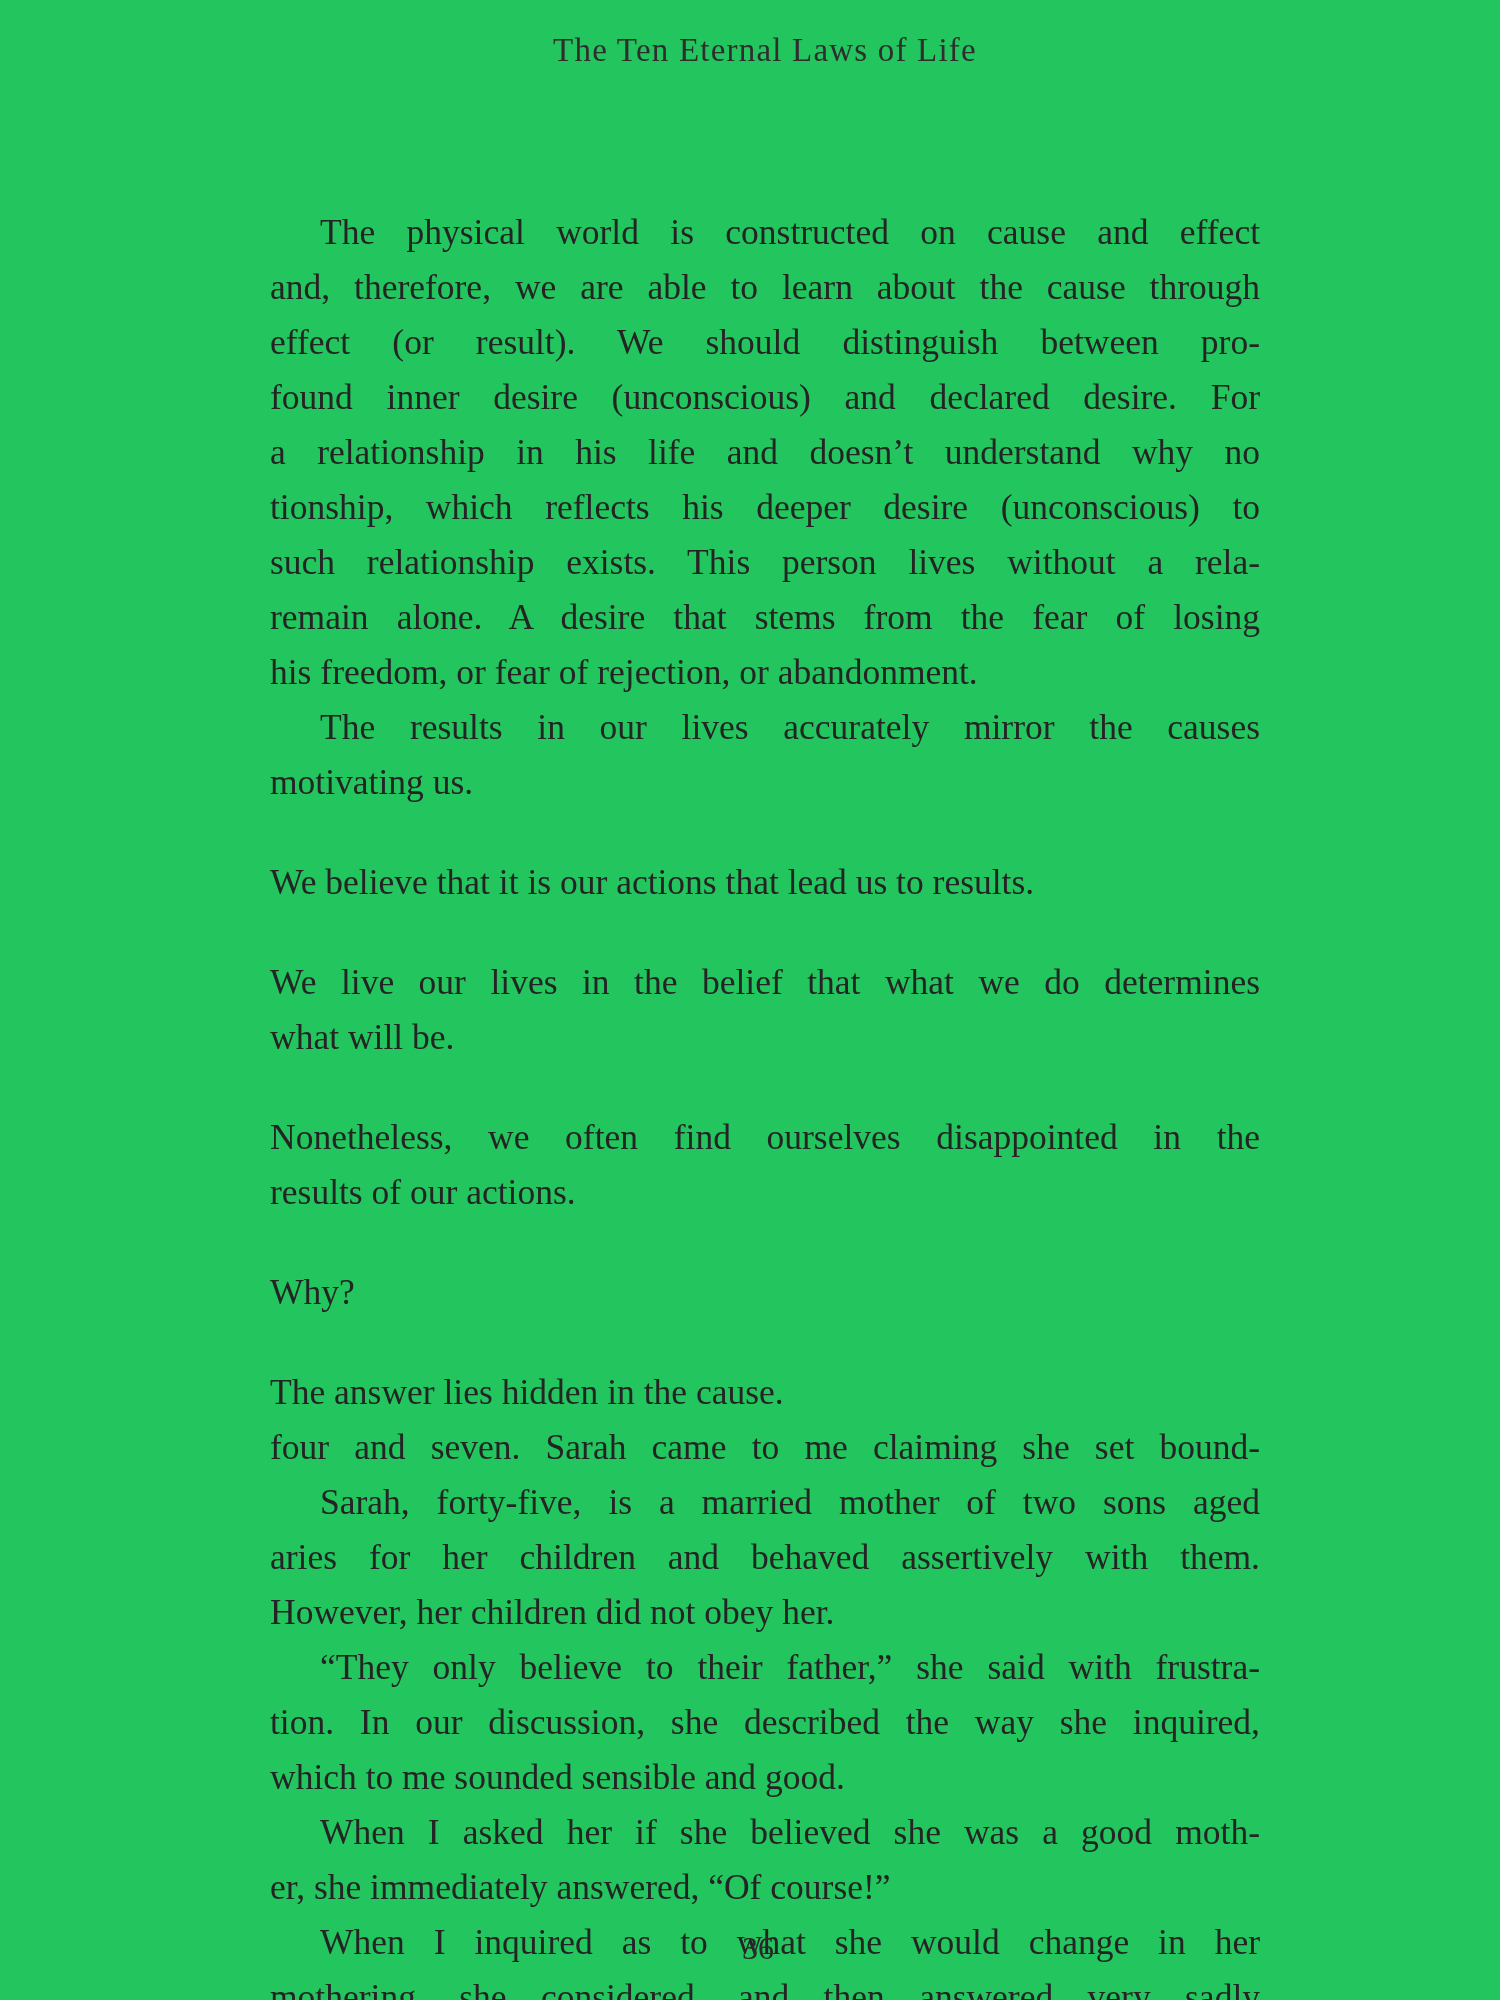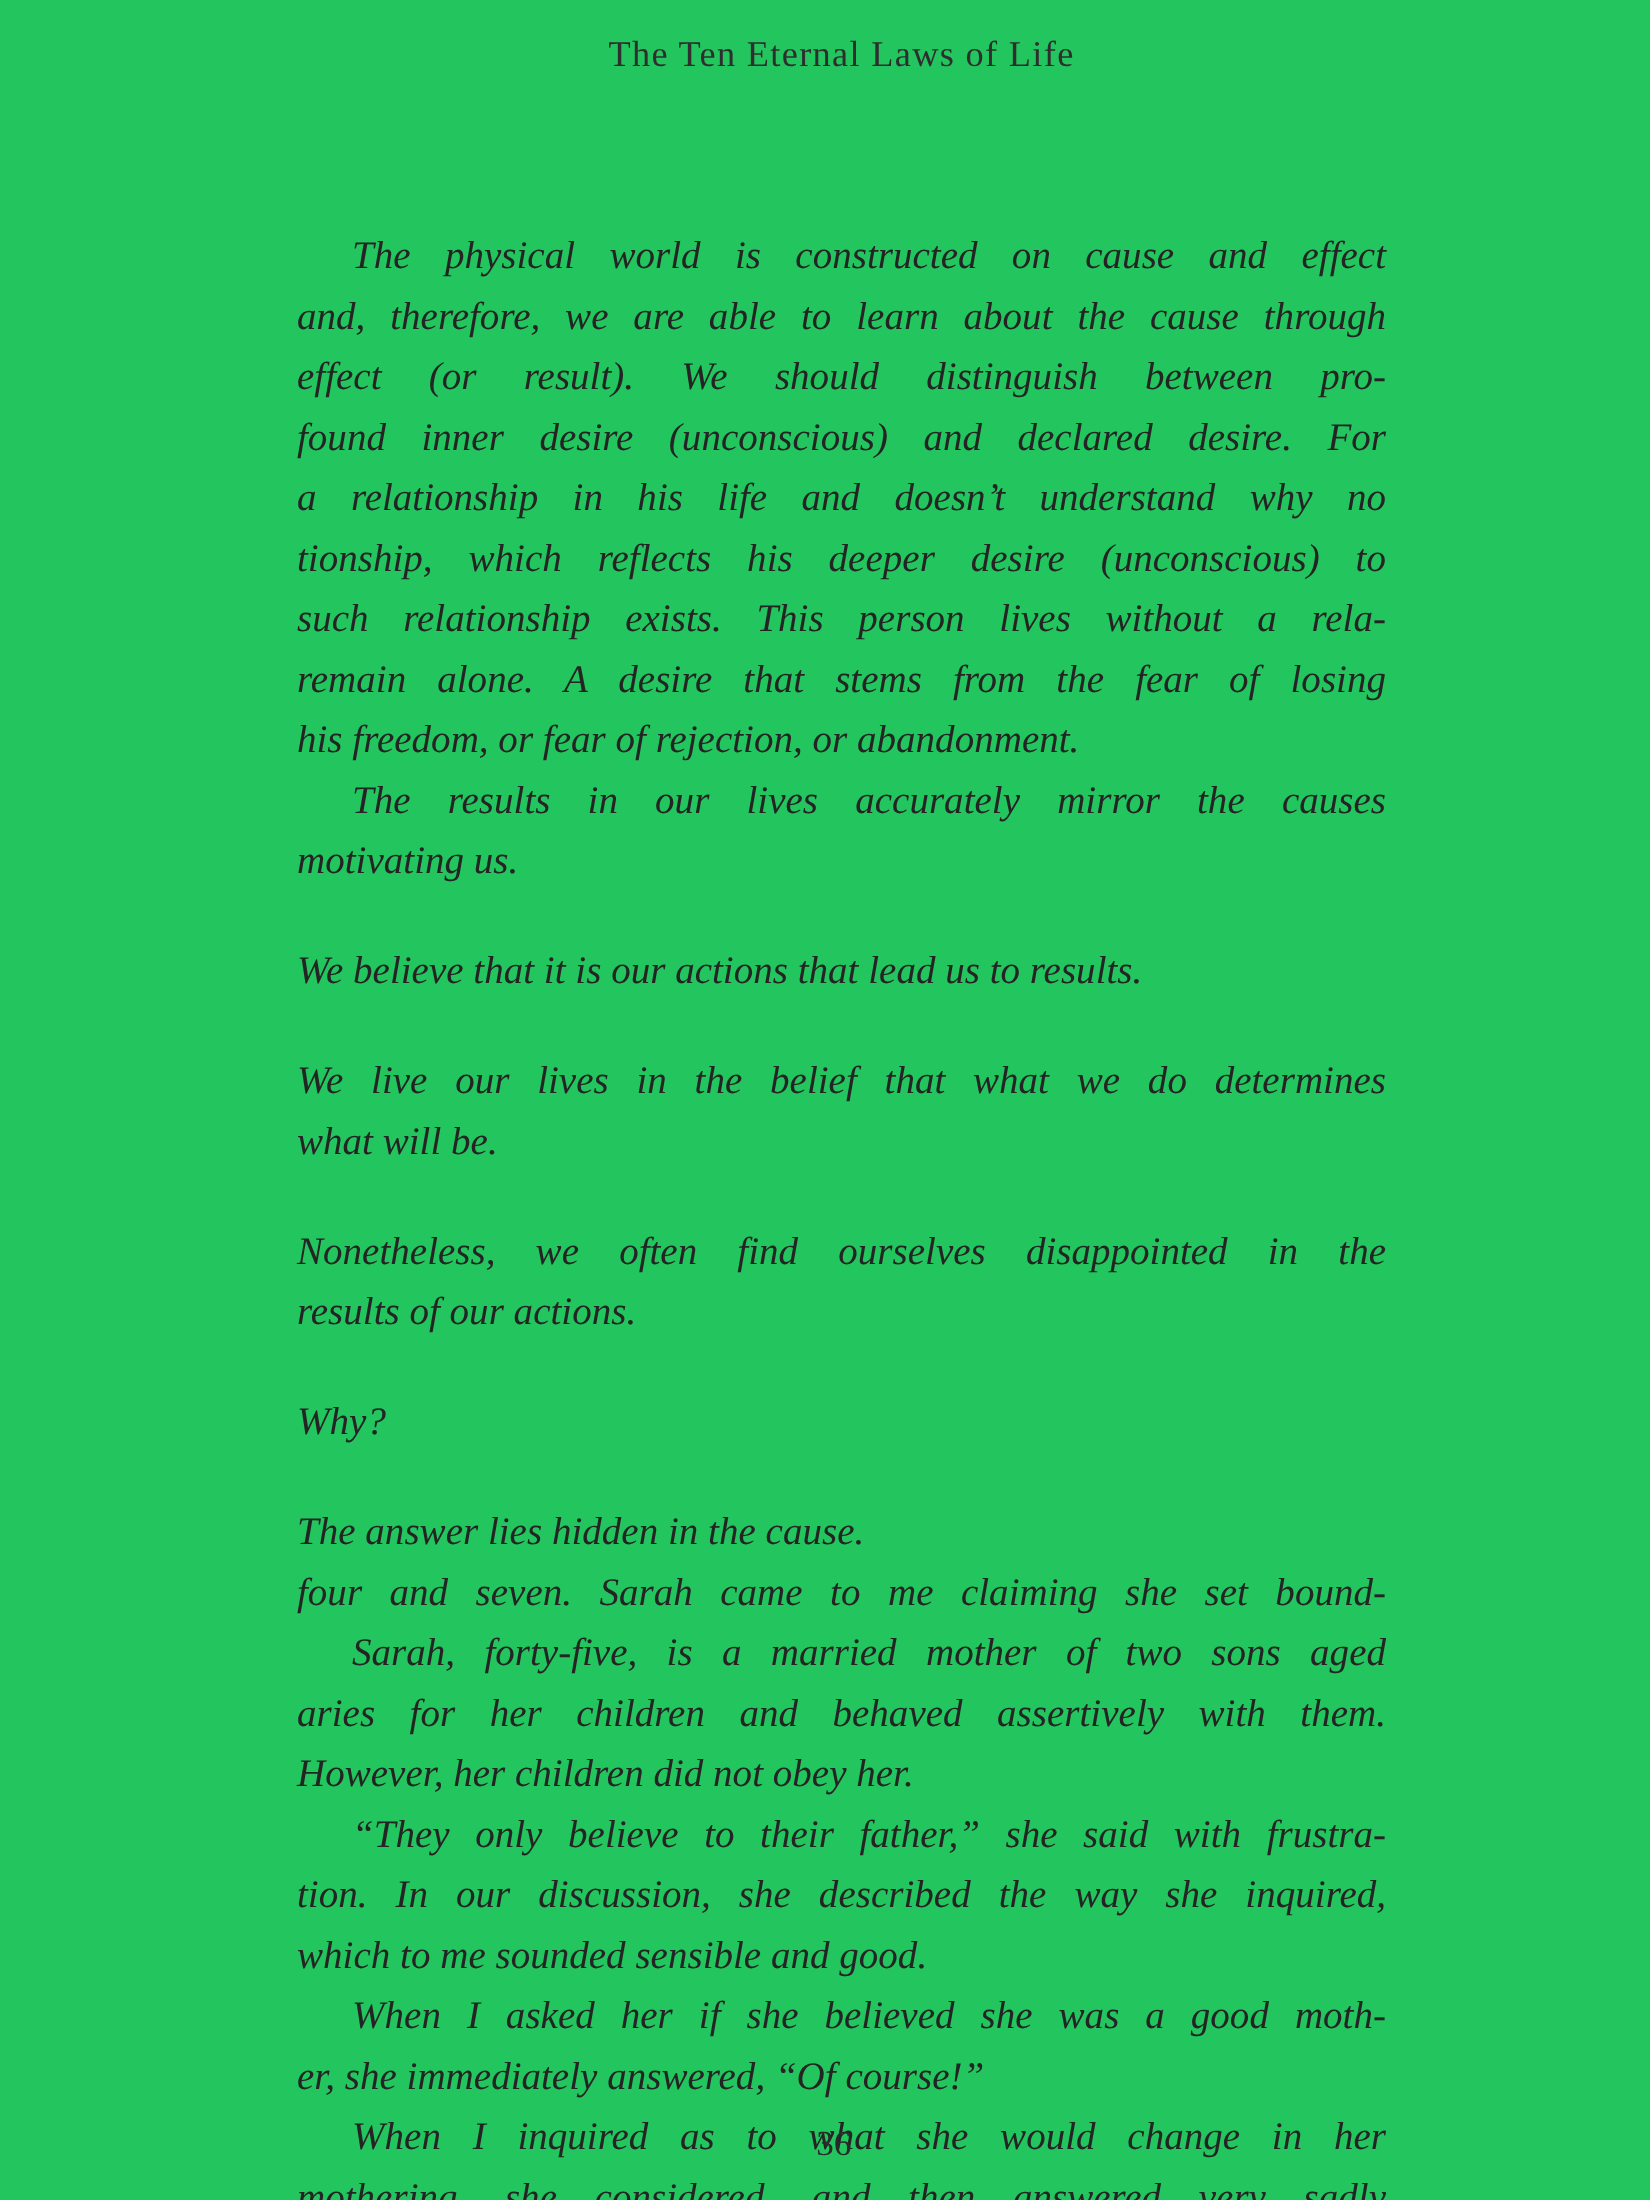--- a/index.html
+++ b/index.html
@@ -41,21 +41,20 @@
       font-family: "Liberation Serif", "DejaVu Serif", serif;
       font-size: 35.5px;
       line-height: 55px;
       color: #242424;
     }
     .para {
       margin: 0;
       text-align: justify;
       text-align-last: left;
       hyphens: manual;
-      font-style: italic;
     }
     .para.indent { text-indent: 50px; }
     .para.flush { text-indent: 0; margin-top: 45px; }
     .line {
       display: block;
       white-space: nowrap;
       text-align-last: justify;
       text-align: justify;
     }
     .line.last { text-align-last: left; }

